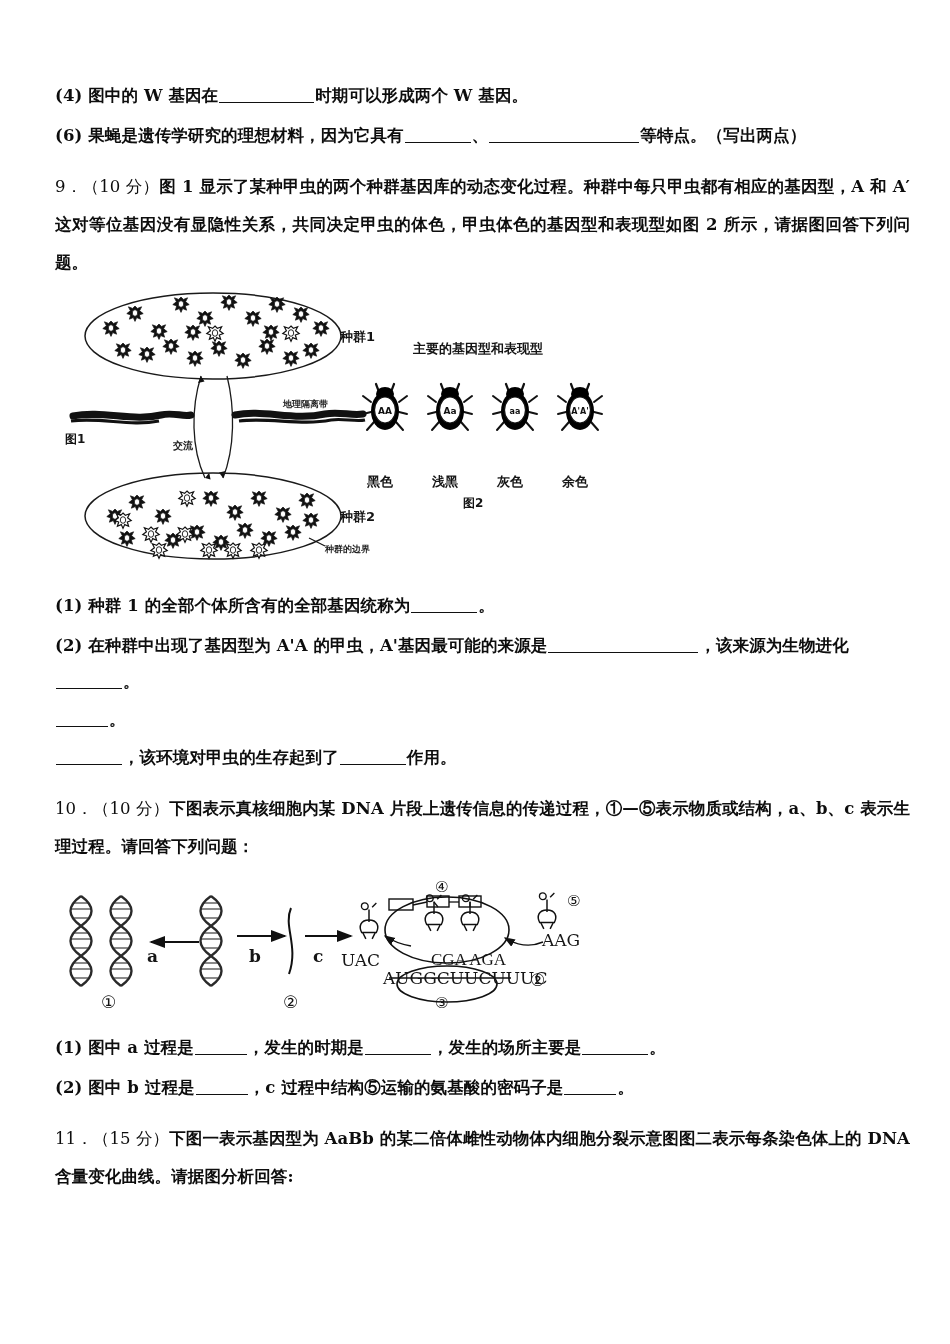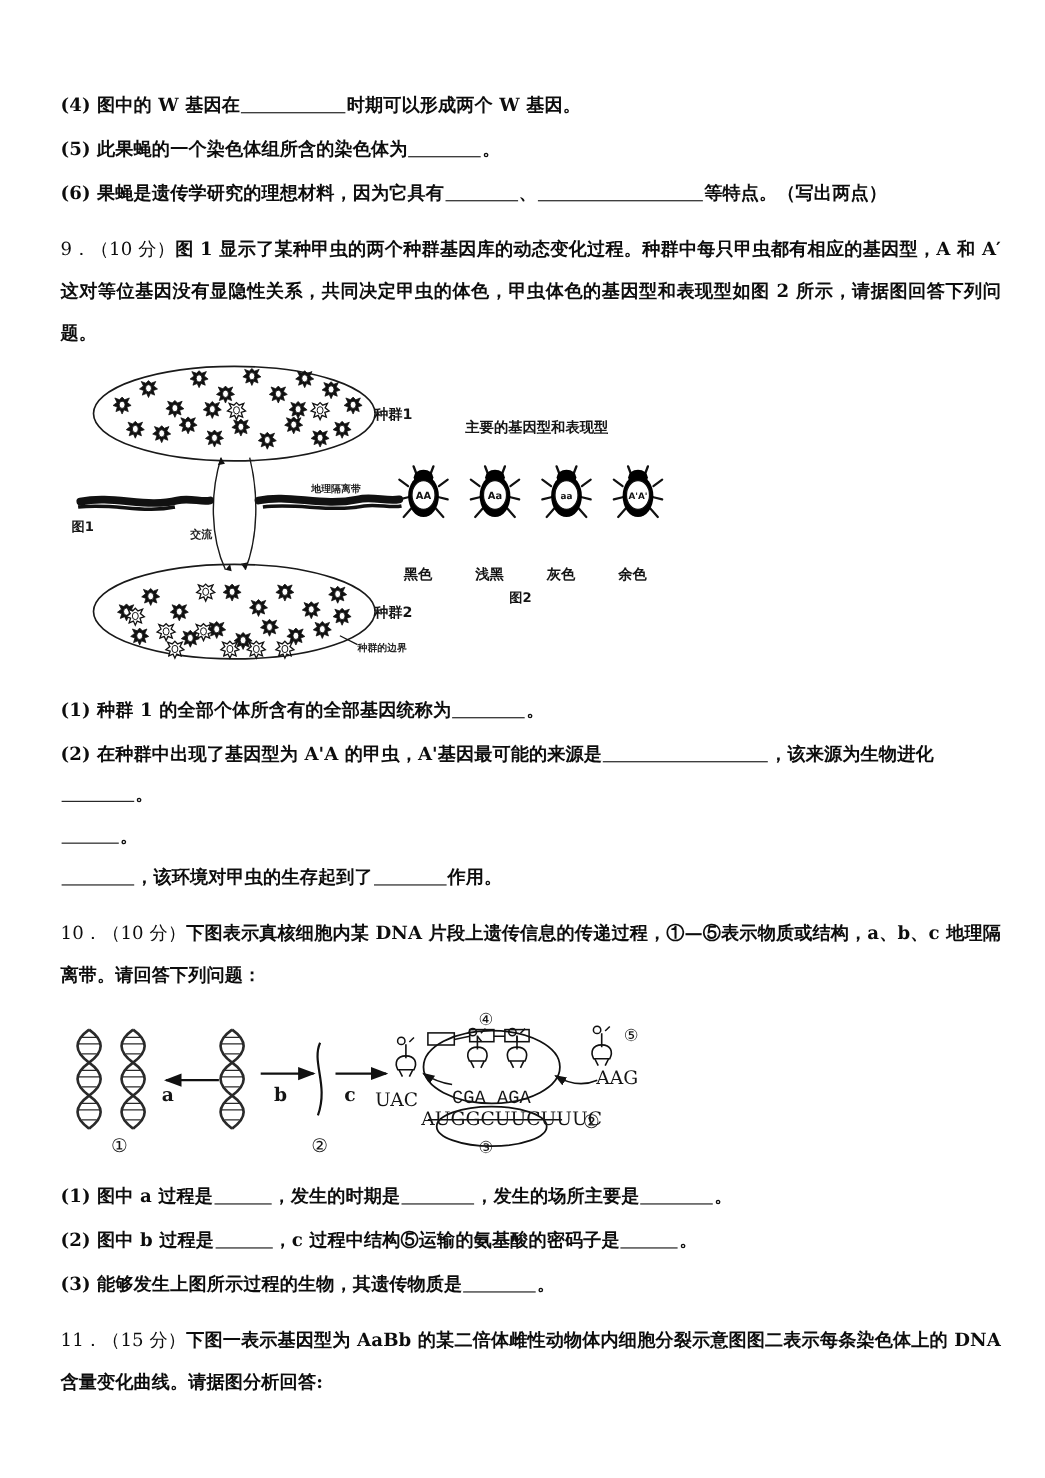--- a/index.html
+++ b/index.html
@@ -96,24 +96,20 @@
 <body>
 
 <div class="page">
 <div class="content">
 
   <p class="para sub">
     <span>(4)</span>
     <span>图中的 W 基因在</span><span class="blank b-lg"></span><span>时期可以形成两个 W 基因。</span>
   </p>
 
-  <p class="para sub">
-    <span>(5)</span>
-    <span>此果蝇的一个染色体组所含的染色体为</span><span class="blank b-md"></span><span>。</span>
-  </p>
 
   <p class="para sub">
     <span>(6)</span>
     <span>果蝇是遗传学研究的理想材料，因为它具有</span><span class="blank b-md"></span><span>、</span><span class="blank b-xxl"></span><span>等特点。（写出两点）</span>
   </p>
 
   <p class="para stem" style="margin-top:14px;">
     <span class="qnum">9．</span><span class="qnum">（10 分）</span><span>图 1 显示了某种甲虫的两个种群基因库的动态变化过程。种群中每只甲虫都有相应的基因型，A 和 A′ 这对等位基因没有显隐性关系，共同决定甲虫的体色，甲虫体色的基因型和表现型如图 2 所示，请据图回答下列问题。</span>
   </p>
 
@@ -200,21 +196,21 @@
     </svg>
 
     <div class="lbl lbl-cn fuzzy" style="left:10px; top:143px; font-size:12px;">图1</div>
     <div class="lbl lbl-cn fuzzy" style="left:330px; top:333px; font-size:13px;"></div>
     <div class="lbl lbl-cn fuzzy" style="left:285px; top:40px; font-size:13px;">种群1</div>
     <div class="lbl lbl-cn fuzzy" style="left:285px; top:220px; font-size:13px;">种群2</div>
     <div class="lbl lbl-cn fuzzy" style="left:270px; top:255px; font-size:9px; color:#222;">种群的边界</div>
     <div class="lbl lbl-cn fuzzy" style="left:228px; top:110px; font-size:9px; color:#222;">地理隔离带</div>
     <div class="lbl lbl-cn fuzzy" style="left:118px; top:151px; font-size:10px; color:#222;">交流</div>
 
-    <div class="lbl lbl-cn fuzzy" style="left:368px; top:52px; font-size:13px;">主要的基因型和表现型</div>
+    <div class="lbl lbl-cn fuzzy" style="left:358px; top:52px; font-size:13px;">主要的基因型和表现型</div>
 
     <svg width="260" height="110" viewBox="0 0 260 110" style="position:absolute;left:300px;top:78px;">
       <defs>
         <g id="bug">
           <path d="M-9,-22 L-6,-14" stroke="#111" stroke-width="2.2" fill="none" stroke-linecap="round"></path>
           <path d="M9,-22 L6,-14" stroke="#111" stroke-width="2.2" fill="none" stroke-linecap="round"></path>
           <path d="M-14,-4 L-22,-10" stroke="#111" stroke-width="2" stroke-linecap="round"></path>
           <path d="M14,-4 L22,-10" stroke="#111" stroke-width="2" stroke-linecap="round"></path>
           <path d="M-14,6 L-22,8" stroke="#111" stroke-width="2" stroke-linecap="round"></path>
           <path d="M14,6 L22,8" stroke="#111" stroke-width="2" stroke-linecap="round"></path>
@@ -276,21 +272,21 @@
 
   <p class="para sub" style="margin-top:-2px;">
     <span class="blank b-sm"></span><span>。</span>
   </p>
 
   <p class="para sub" style="margin-top:-2px;">
     <span class="blank b-md"></span><span>，该环境对甲虫的生存起到了</span><span class="blank b-md"></span><span>作用。</span>
   </p>
 
   <p class="para stem" style="margin-top:14px;">
-    <span class="qnum">10．</span><span class="qnum">（10 分）</span><span>下图表示真核细胞内某 DNA 片段上遗传信息的传递过程，①—⑤表示物质或结构，a、b、c 地理隔离带。请回答下列问题：</span>
+    <span class="qnum">10．</span><span class="qnum">（10 分）</span><span>下图表示真核细胞内某 DNA 片段上遗传信息的传递过程，①—⑤表示物质或结构，a、b、c 表示生理过程。请回答下列问题：</span>
   </p>
 
   <div class="fig10">
     <svg width="530" height="150" viewBox="0 0 530 150" style="position:absolute;left:4px;top:0;">
       <defs>
 
         <g id="helix">
           <path d="M0,0 C14,10 14,20 0,30 C-14,40 -14,50 0,60 C14,70 14,80 0,90" fill="none" stroke="#2a2a2a" stroke-width="2.4"></path>
           <path d="M0,0 C-14,10 -14,20 0,30 C14,40 14,50 0,60 C-14,70 -14,80 0,90" fill="none" stroke="#2a2a2a" stroke-width="2.4"></path>
           <g stroke="#2a2a2a" stroke-width="1.1">
@@ -371,39 +367,35 @@
     <div class="lbl" style="left:194px; top:72px; font-size:17px; font-weight:700; font-family:'DejaVu Serif',serif;">b</div>
     <div class="lbl" style="left:258px; top:72px; font-size:17px; font-weight:700; font-family:'DejaVu Serif',serif;">c</div>
 
     <div class="lbl" style="left:46px; top:118px; font-size:17px;">①</div>
     <div class="lbl" style="left:228px; top:118px; font-size:17px;">②</div>
     <div class="lbl" style="left:380px; top:4px; font-size:15px;">④</div>
     <div class="lbl" style="left:512px; top:18px; font-size:15px;">⑤</div>
     <div class="lbl" style="left:380px; top:120px; font-size:15px;">③</div>
 
     <div class="lbl" style="left:286px; top:76px; font-size:17px; font-family:'DejaVu Serif',serif;">UAC</div>
-    <div class="lbl" style="left:356px; top:76px; font-size:17px; font-family:Liberation Mono, monospace;">CGA AGA</div>
+    <div class="lbl" style="left:376px; top:76px; font-size:17px; font-family:Liberation Serif, serif;">CGA AGA</div>
     <div class="lbl" style="left:328px; top:94px; font-size:17px; font-family:'DejaVu Serif',serif;">AUGGCUUCUUUC</div>
     <div class="lbl" style="left:475px; top:96px; font-size:17px;">②</div>
     <div class="lbl" style="left:487px; top:56px; font-size:17px; font-family:'DejaVu Serif',serif;">AAG</div>
   </div>
 
   <p class="para sub">
     <span>(1)</span>
     <span>图中 a 过程是</span><span class="blank b-sm"></span><span>，发生的时期是</span><span class="blank b-md"></span><span>，发生的场所主要是</span><span class="blank b-md"></span><span>。</span>
   </p>
 
   <p class="para sub">
     <span>(2)</span>
     <span>图中 b 过程是</span><span class="blank b-sm"></span><span>，c 过程中结构⑤运输的氨基酸的密码子是</span><span class="blank b-sm"></span><span>。</span>
   </p>
 
-  <p class="para sub">
-    <span>(3)</span>
-    <span>能够发生上图所示过程的生物，其遗传物质是</span><span class="blank b-md"></span><span>。</span>
-  </p>
 
   <p class="para stem" style="margin-top:14px;">
     <span class="qnum">11．</span><span class="qnum">（15 分）</span><span>下图一表示基因型为 AaBb 的某二倍体雌性动物体内细胞分裂示意图图二表示每条染色体上的 DNA 含量变化曲线。请据图分析回答:</span>
   </p>
 
 </div>
 </div>
 
 </body></html>

